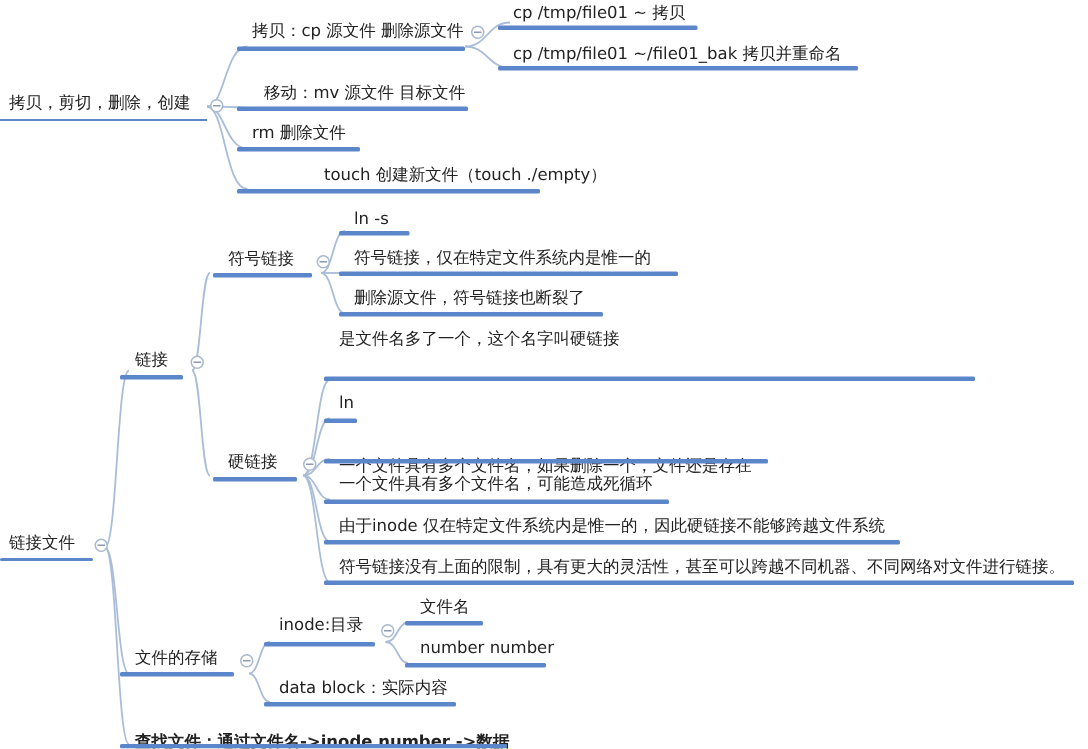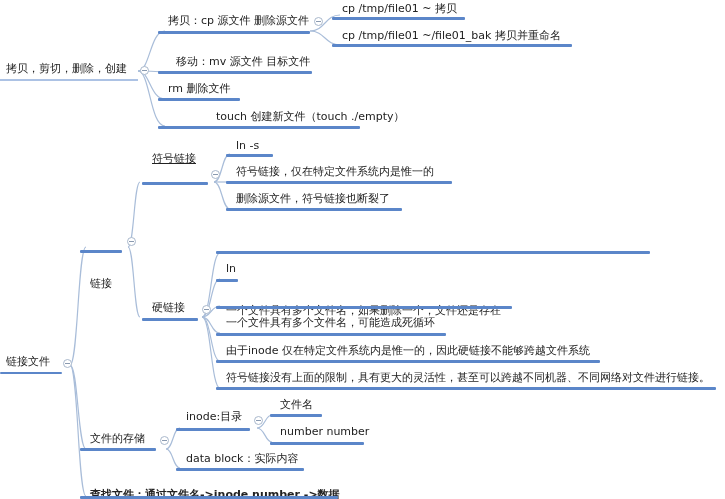--- a/index.html
+++ b/index.html
@@ -73,40 +73,41 @@
 <div class="node" style="left:168px;top:82px;">rm 删除文件</div>
 <div class="ub" style="left:158px;top:98px;width:82px;"></div>
 
 <div class="node" style="left:168px;top:110px;margin-left:48px;">touch 创建新文件（touch ./empty）</div>
 <div class="ub" style="left:158px;top:126px;width:202px;"></div>
 
 <div class="node" style="left:6px;top:355px;">链接文件</div>
 <div class="ub" style="left:0;top:372px;width:62px;height:2px;"></div>
 <div class="col" style="left:63px;top:359px;"></div>
 
-<div class="node" style="left:90px;top:233px;margin-top:44px;">链接</div>
+<div class="node" style="left:90px;top:233px;">链接</div>
 <div class="ub" style="left:80px;top:250px;width:42px;"></div>
 <div class="col" style="left:127px;top:237px;"></div>
 
-<div class="node" style="left:152px;top:152px;text-decoration:underline;">符号链接</div>
+<div class="node" style="left:152px;top:166px;">符号链接</div>
 <div class="ub" style="left:142px;top:182px;width:66px;"></div>
 <div class="col" style="left:211px;top:170px;"></div>
 
 <div class="node" style="left:236px;top:139px;">ln -s</div>
 <div class="ub" style="left:226px;top:154px;width:47px;"></div>
 <div class="node" style="left:236px;top:165px;">符号链接，仅在特定文件系统内是惟一的</div>
 <div class="ub" style="left:226px;top:181px;width:226px;"></div>
 <div class="node" style="left:236px;top:192px;">删除源文件，符号链接也断裂了</div>
 <div class="ub" style="left:226px;top:208px;width:176px;"></div>
 
 <div class="node" style="left:152px;top:301px;">硬链接</div>
 <div class="ub" style="left:142px;top:318px;width:56px;"></div>
 <div class="col" style="left:202px;top:305px;"></div>
 
 <div class="node" style="left:226px;top:218px;line-height:15px;">
+  <div>是文件名多了一个，这个名字叫硬链接</div>
 </div>
 <div class="ub" style="left:216px;top:251px;width:434px;"></div>
 
 <div class="node" style="left:226px;top:262px;">ln</div>
 <div class="ub" style="left:216px;top:279px;width:22px;"></div>
 
 <div class="node" style="left:226px;top:289px;margin-top:15px;">一个文件具有多个文件名，如果删除一个，文件还是存在</div>
 <div class="ub" style="left:216px;top:306px;width:296px;"></div>
 
 <div class="node" style="left:226px;top:316px;">一个文件具有多个文件名，可能造成死循环</div>

